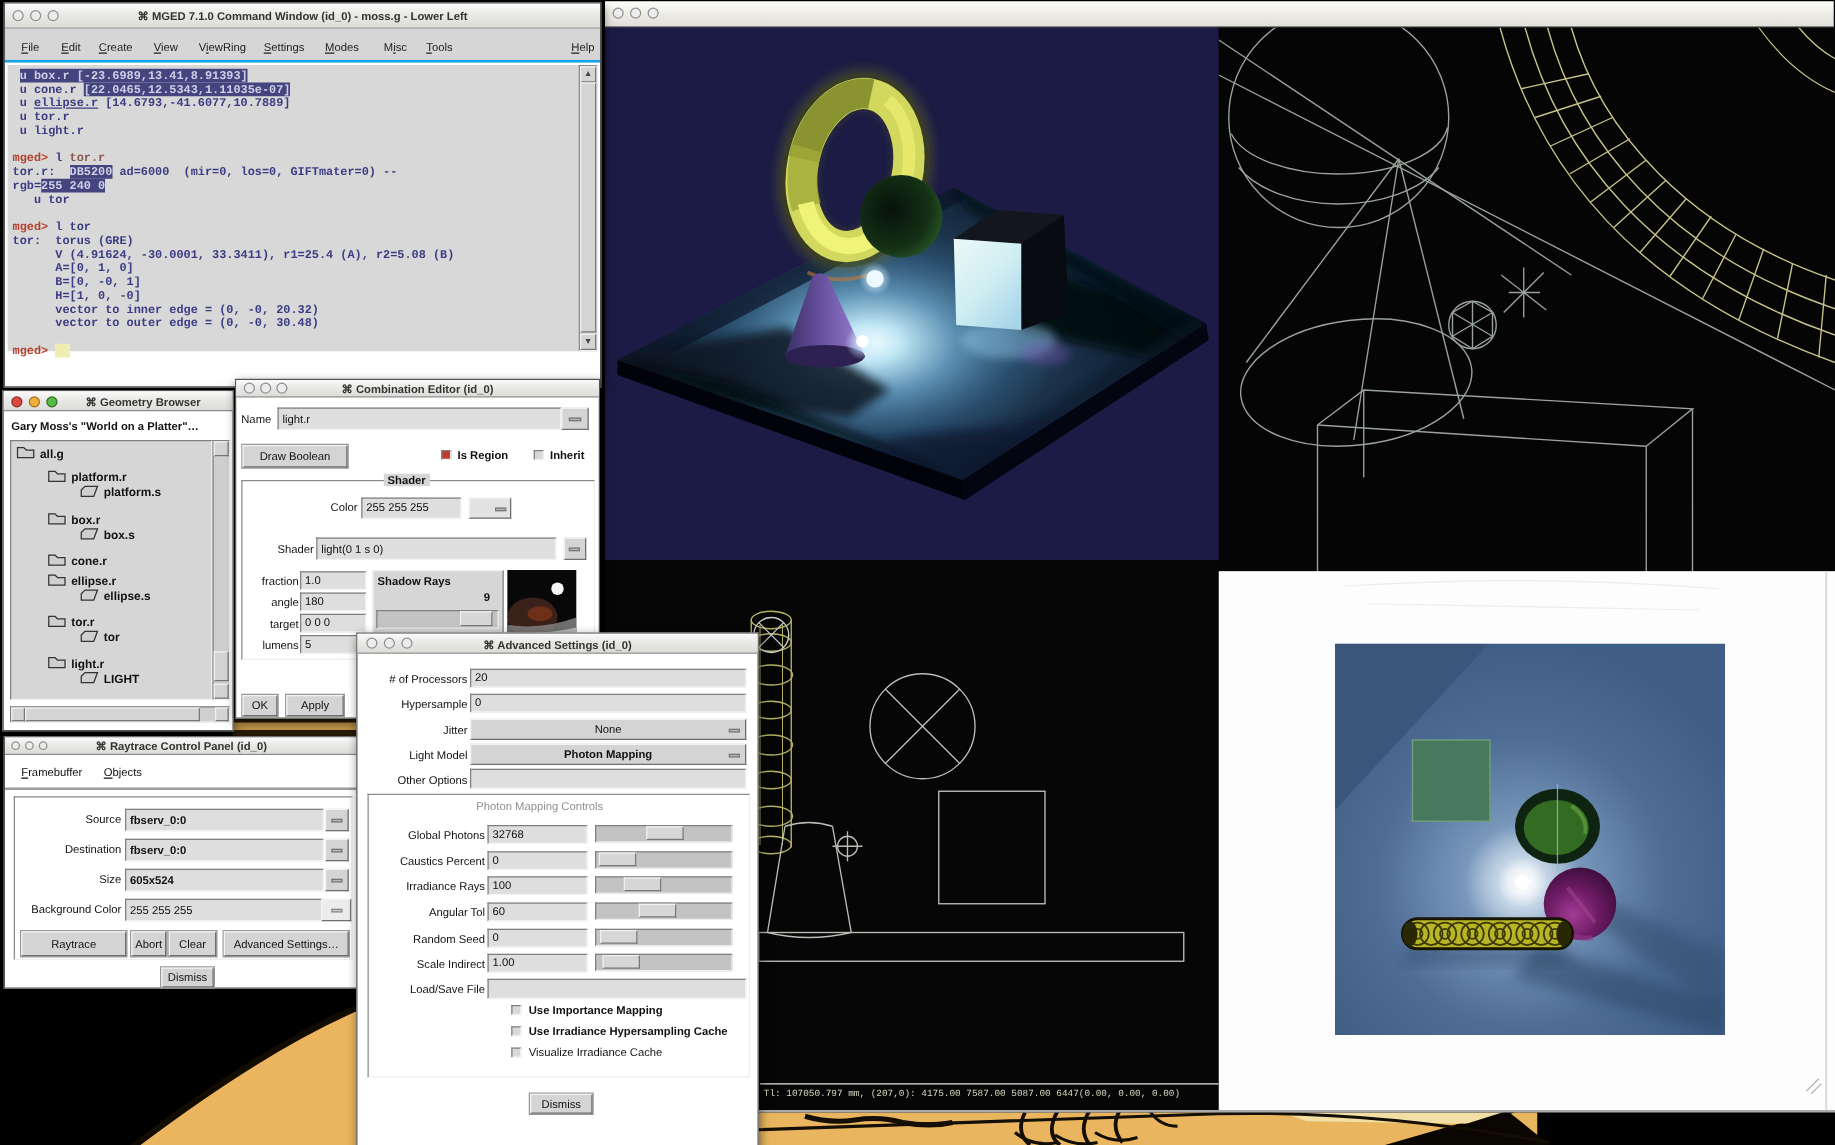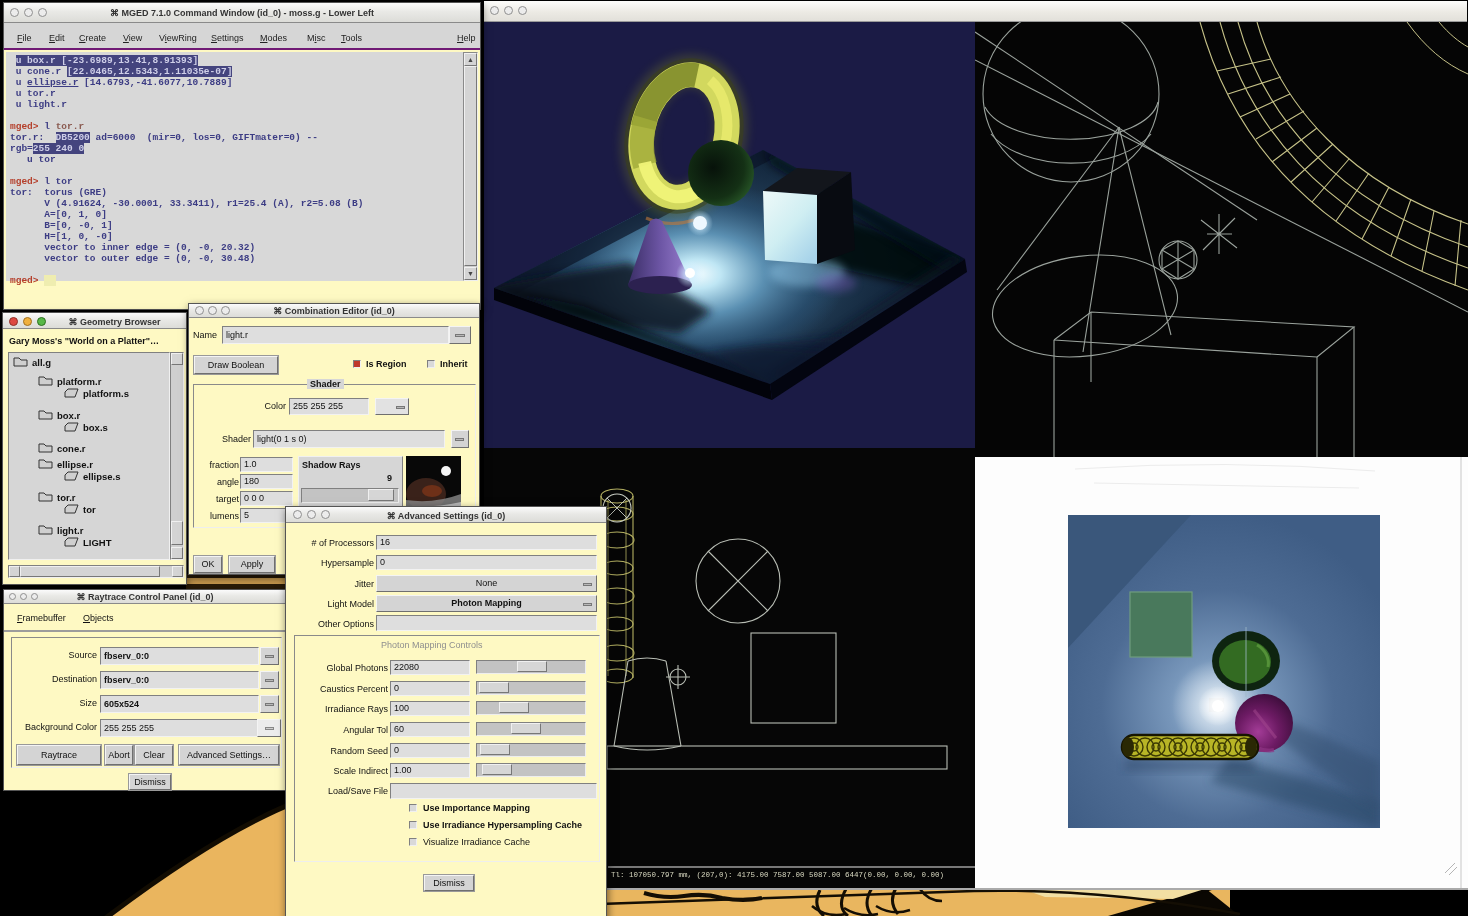--- a/index.html
+++ b/index.html
@@ -1,17 +1,17 @@
 <!DOCTYPE html>
 <html><head><meta charset="utf-8">
 <style>
 *{margin:0;padding:0;box-sizing:border-box}
 html,body{width:1468px;height:916px;overflow:hidden;background:#000;font-family:"Liberation Sans",sans-serif}
 .abs{position:absolute}
-.win{position:absolute;background:#fef9c3;border:1px solid #555;box-shadow:1px 3px 8px rgba(0,0,0,.55)}
+.win{position:absolute;background:#ffffff;border:1px solid #555;box-shadow:1px 3px 8px rgba(0,0,0,.55)}
 .tbar{position:absolute;left:0;top:0;right:0;background:linear-gradient(#fbfbfb,#e9e9e6 45%,#dcdcd8);border-bottom:1px solid #8a8a8a;}
 .tt{position:absolute;width:100%;text-align:center;font-size:9px;font-weight:bold;color:#333;letter-spacing:0}
 .circ{position:absolute;width:9px;height:9px;border-radius:50%;border:1px solid #8f8f8f;background:#ececec}
 .ent{position:absolute;background:#dedede;border:1px solid;border-color:#808080 #f2f2f2 #f2f2f2 #808080;font-size:9px;color:#111;padding-left:3px;overflow:hidden;white-space:nowrap}
 .btn{position:absolute;background:#d4d4d4;border:1px solid;border-color:#f4f4f4 #6f6f6f #6f6f6f #f4f4f4;box-shadow:0 0 0 1px #999;font-size:9px;color:#111;text-align:center;overflow:hidden}
 .mb{position:absolute;background:#d4d4d4;border:1px solid;border-color:#f4f4f4 #6f6f6f #6f6f6f #f4f4f4;font-size:9px;color:#111;overflow:hidden}
 .lab{position:absolute;font-size:9px;color:#111;white-space:nowrap}
 .labr{position:absolute;font-size:9px;color:#111;text-align:right;white-space:nowrap}
 .cb{position:absolute;width:8px;height:8px;background:#d9d9d9;border:1px solid;border-color:#808080 #f0f0f0 #f0f0f0 #808080}
 .cbr{position:absolute;width:8px;height:8px;background:#c0392b;border:1px solid;border-color:#808080 #f0f0f0 #f0f0f0 #808080}
@@ -327,21 +327,21 @@
   <div class="abs" style="left:1px;top:887px;width:984px;height:2px;background:#aaa"></div>
 </div>
 
 <div class="win" id="cmd" style="left:3px;top:2px;width:478px;height:308px">
   <div class="tbar" style="height:20px">
     <div class="circ" style="left:6px;top:5px"></div>
     <div class="circ" style="left:20px;top:5px"></div>
     <div class="circ" style="left:34px;top:5px"></div>
     <div class="tt" style="top:5px">⌘ MGED 7.1.0 Command Window (id_0) - moss.g - Lower Left</div>
   </div>
-  <div class="abs" id="cmdmenu" style="left:0;top:20px;width:100%;height:27px;background:#d6d6d6;border-bottom:2px solid #701a75;font-size:9px;color:#222">
+  <div class="abs" id="cmdmenu" style="left:0;top:20px;width:100%;height:27px;background:#d6d6d6;border-bottom:2px solid #0ea5e9;font-size:9px;color:#222">
     <span class="abs" style="left:13px;top:10px"><u>F</u>ile</span>
     <span class="abs" style="left:45px;top:10px"><u>E</u>dit</span>
     <span class="abs" style="left:75px;top:10px"><u>C</u>reate</span>
     <span class="abs" style="left:119px;top:10px"><u>V</u>iew</span>
     <span class="abs" style="left:155px;top:10px">V<u>i</u>ewRing</span>
     <span class="abs" style="left:207px;top:10px"><u>S</u>ettings</span>
     <span class="abs" style="left:256px;top:10px"><u>M</u>odes</span>
     <span class="abs" style="left:303px;top:10px">M<u>i</u>sc</span>
     <span class="abs" style="left:337px;top:10px"><u>T</u>ools</span>
     <span class="abs" style="left:453px;top:10px"><u>H</u>elp</span>
@@ -532,33 +532,33 @@
 
 <div class="win" id="adv" style="left:285px;top:506px;width:322px;height:500px">
   <div class="tbar" style="height:16px">
     <div class="circ" style="left:7px;top:3px"></div>
     <div class="circ" style="left:21px;top:3px"></div>
     <div class="circ" style="left:35px;top:3px"></div>
     <div class="tt" style="top:4px">⌘ Advanced Settings (id_0)</div>
   </div>
   <div id="advbody">
     <div class="labr" style="left:8px;top:31px;width:80px"># of Processors</div>
-    <div class="ent" style="left:90px;top:28px;width:221px;height:15px;line-height:13px">16</div>
+    <div class="ent" style="left:90px;top:28px;width:221px;height:15px;line-height:13px">20</div>
     <div class="labr" style="left:8px;top:51px;width:80px">Hypersample</div>
     <div class="ent" style="left:90px;top:48px;width:221px;height:15px;line-height:13px">0</div>
     <div class="labr" style="left:8px;top:72px;width:80px">Jitter</div>
     <div class="mb" style="left:90px;top:68px;width:221px;height:17px;text-align:center;line-height:15px">None<span style="position:absolute;right:4px;top:7px;width:9px;height:3px;background:#b8b8b8;border:1px solid #777"></span></div>
     <div class="labr" style="left:8px;top:92px;width:80px">Light Model</div>
     <div class="mb" style="left:90px;top:88px;width:221px;height:17px;text-align:center;line-height:15px;font-weight:bold">Photon Mapping<span style="position:absolute;right:4px;top:7px;width:9px;height:3px;background:#b8b8b8;border:1px solid #777"></span></div>
     <div class="labr" style="left:8px;top:112px;width:80px">Other Options</div>
     <div class="ent" style="left:90px;top:108px;width:221px;height:16px"></div>
     <div class="grp" style="left:8px;top:128px;width:306px;height:227px"></div>
     <div class="lab" style="left:95px;top:133px;color:#8f8f8f">Photon Mapping Controls</div>
     <div class="labr" style="left:14px;top:156px;width:88px">Global Photons</div>
-    <div class="ent" style="left:104px;top:153px;width:80px;height:15px;line-height:13px">22080</div>
+    <div class="ent" style="left:104px;top:153px;width:80px;height:15px;line-height:13px">32768</div>
     <div class="abs" style="left:190px;top:153px;width:110px;height:14px;background:#c3c3c3;border:1px solid;border-color:#808080 #eee #eee #808080">
         <div class="abs" style="left:40px;top:0;width:30px;height:11px;background:#d6d6d6;border:1px solid;border-color:#f0f0f0 #777 #777 #f0f0f0"></div>
       </div>
     <div class="labr" style="left:14px;top:177px;width:88px">Caustics Percent</div>
     <div class="ent" style="left:104px;top:174px;width:80px;height:15px;line-height:13px">0</div>
     <div class="abs" style="left:190px;top:174px;width:110px;height:14px;background:#c3c3c3;border:1px solid;border-color:#808080 #eee #eee #808080">
         <div class="abs" style="left:2px;top:0;width:30px;height:11px;background:#d6d6d6;border:1px solid;border-color:#f0f0f0 #777 #777 #f0f0f0"></div>
       </div>
     <div class="labr" style="left:14px;top:197px;width:88px">Irradiance Rays</div>
     <div class="ent" style="left:104px;top:194px;width:80px;height:15px;line-height:13px">100</div>

